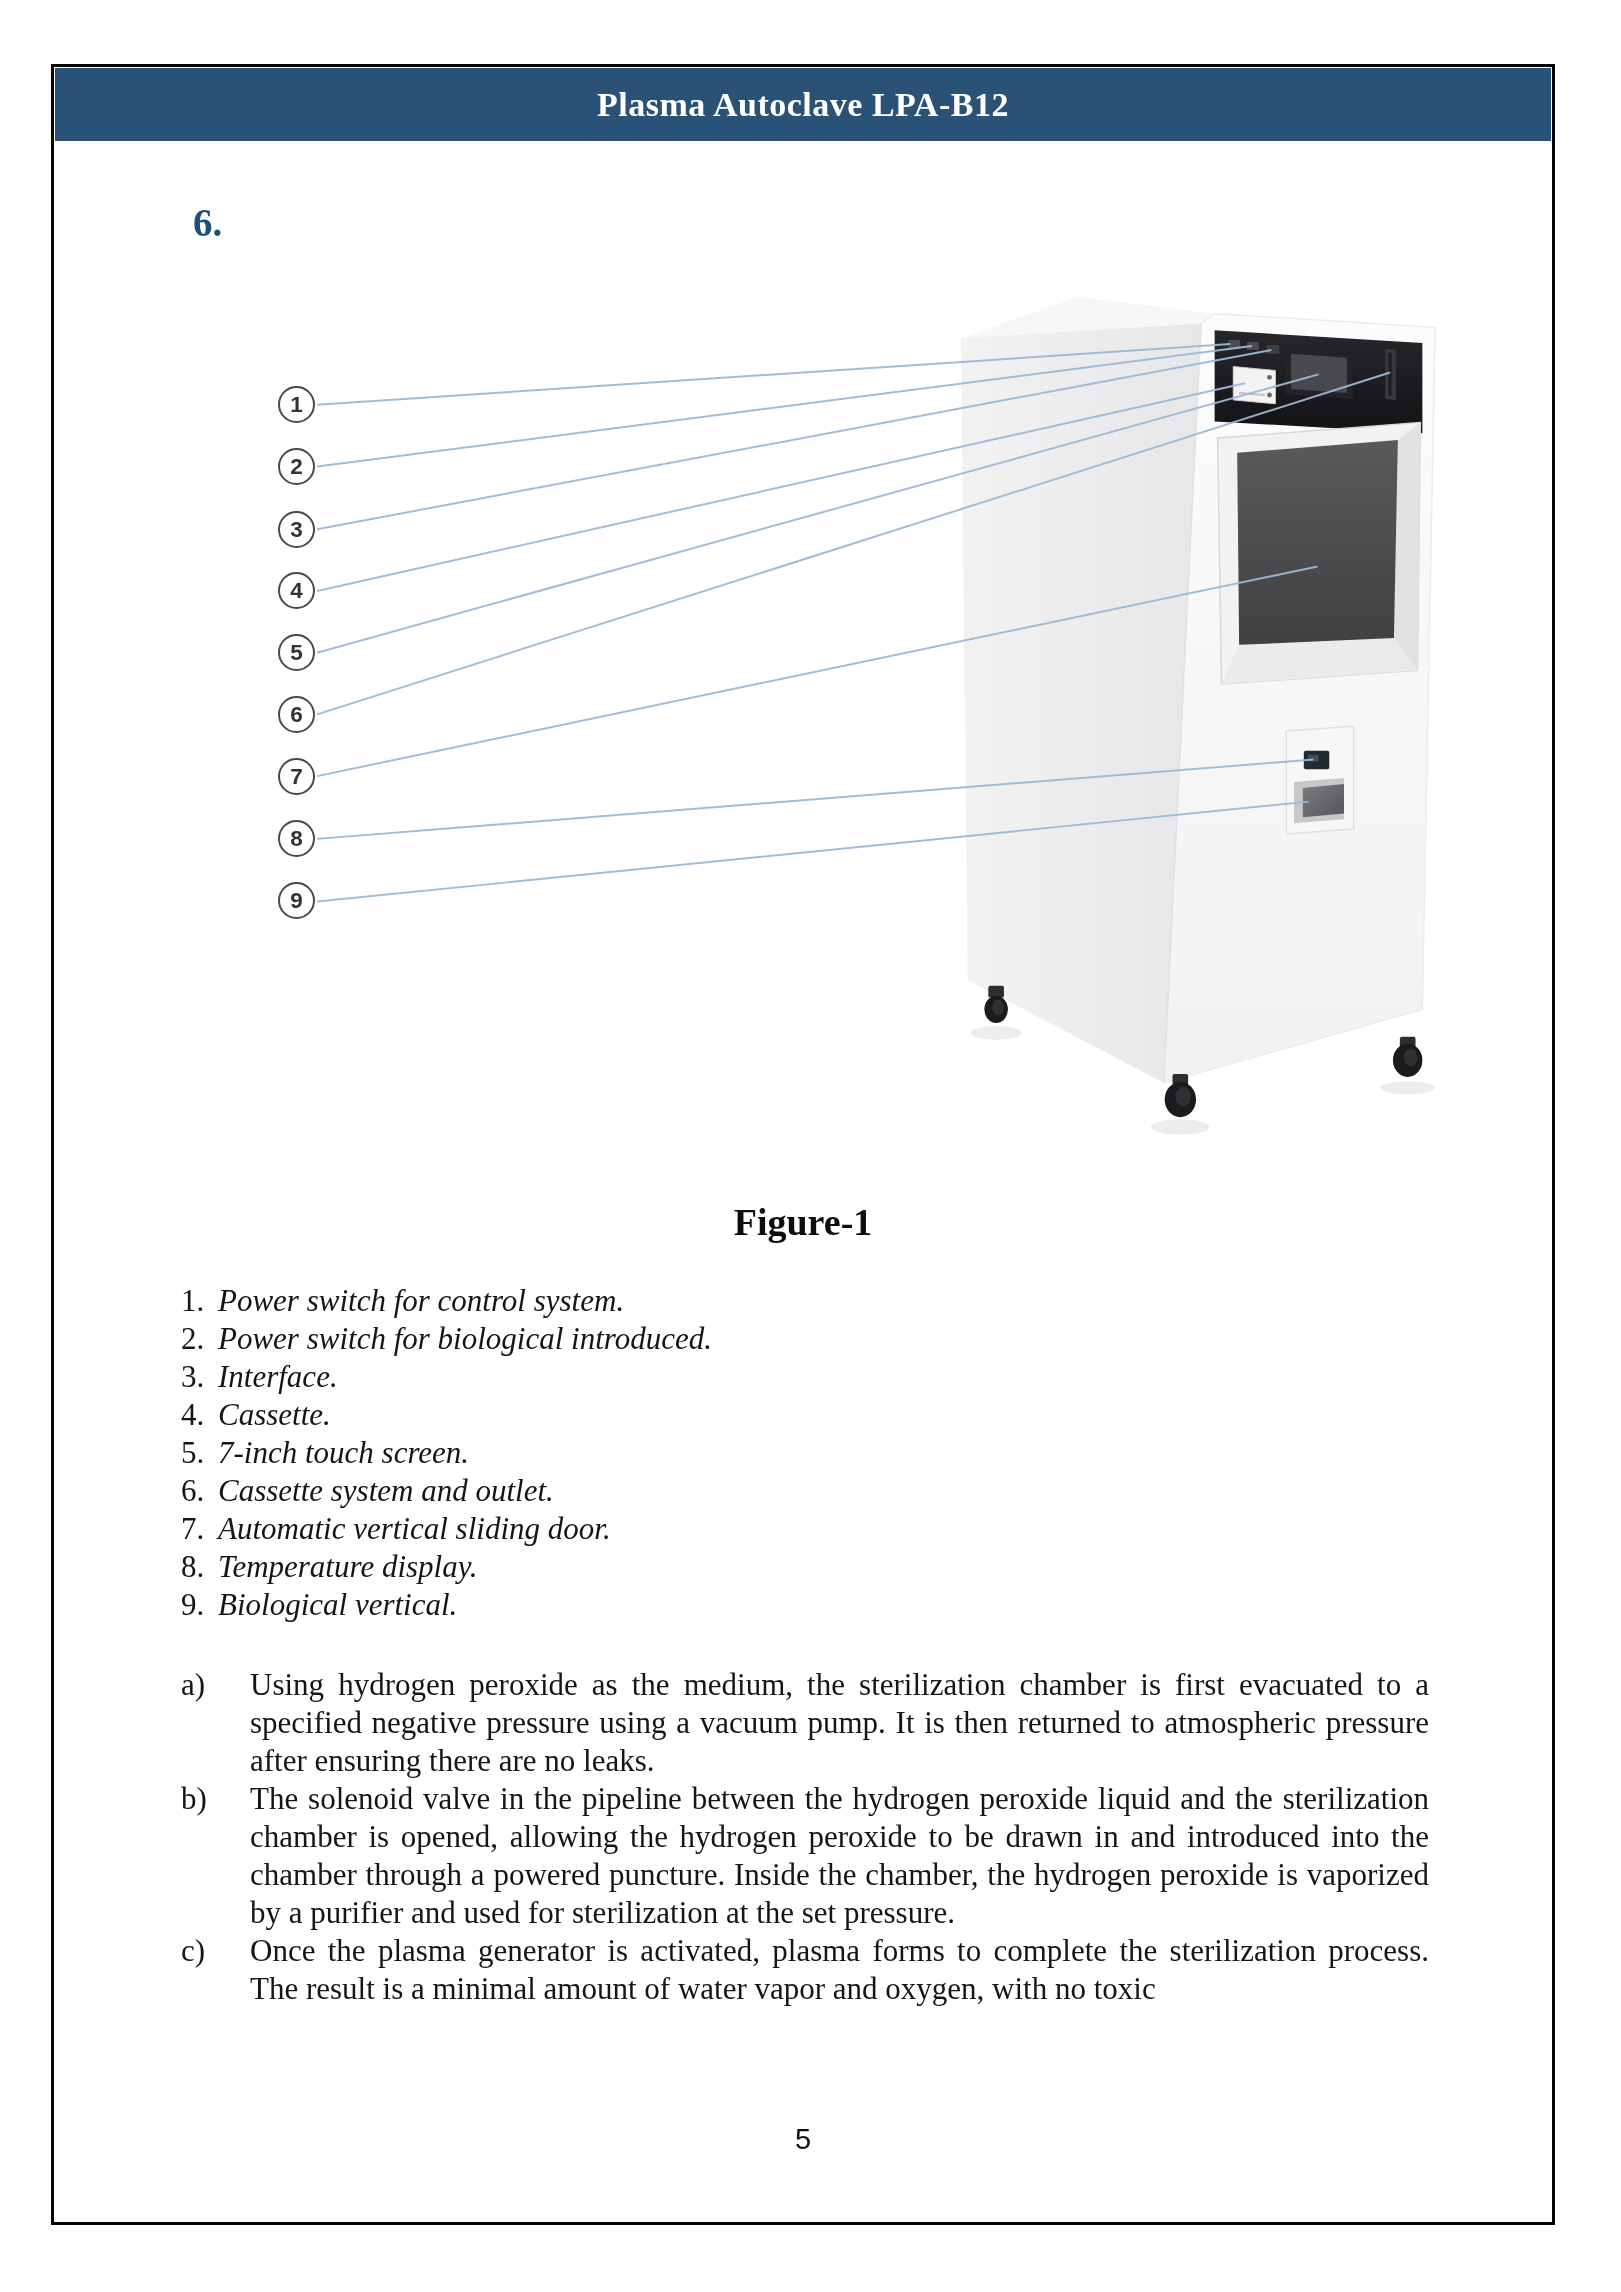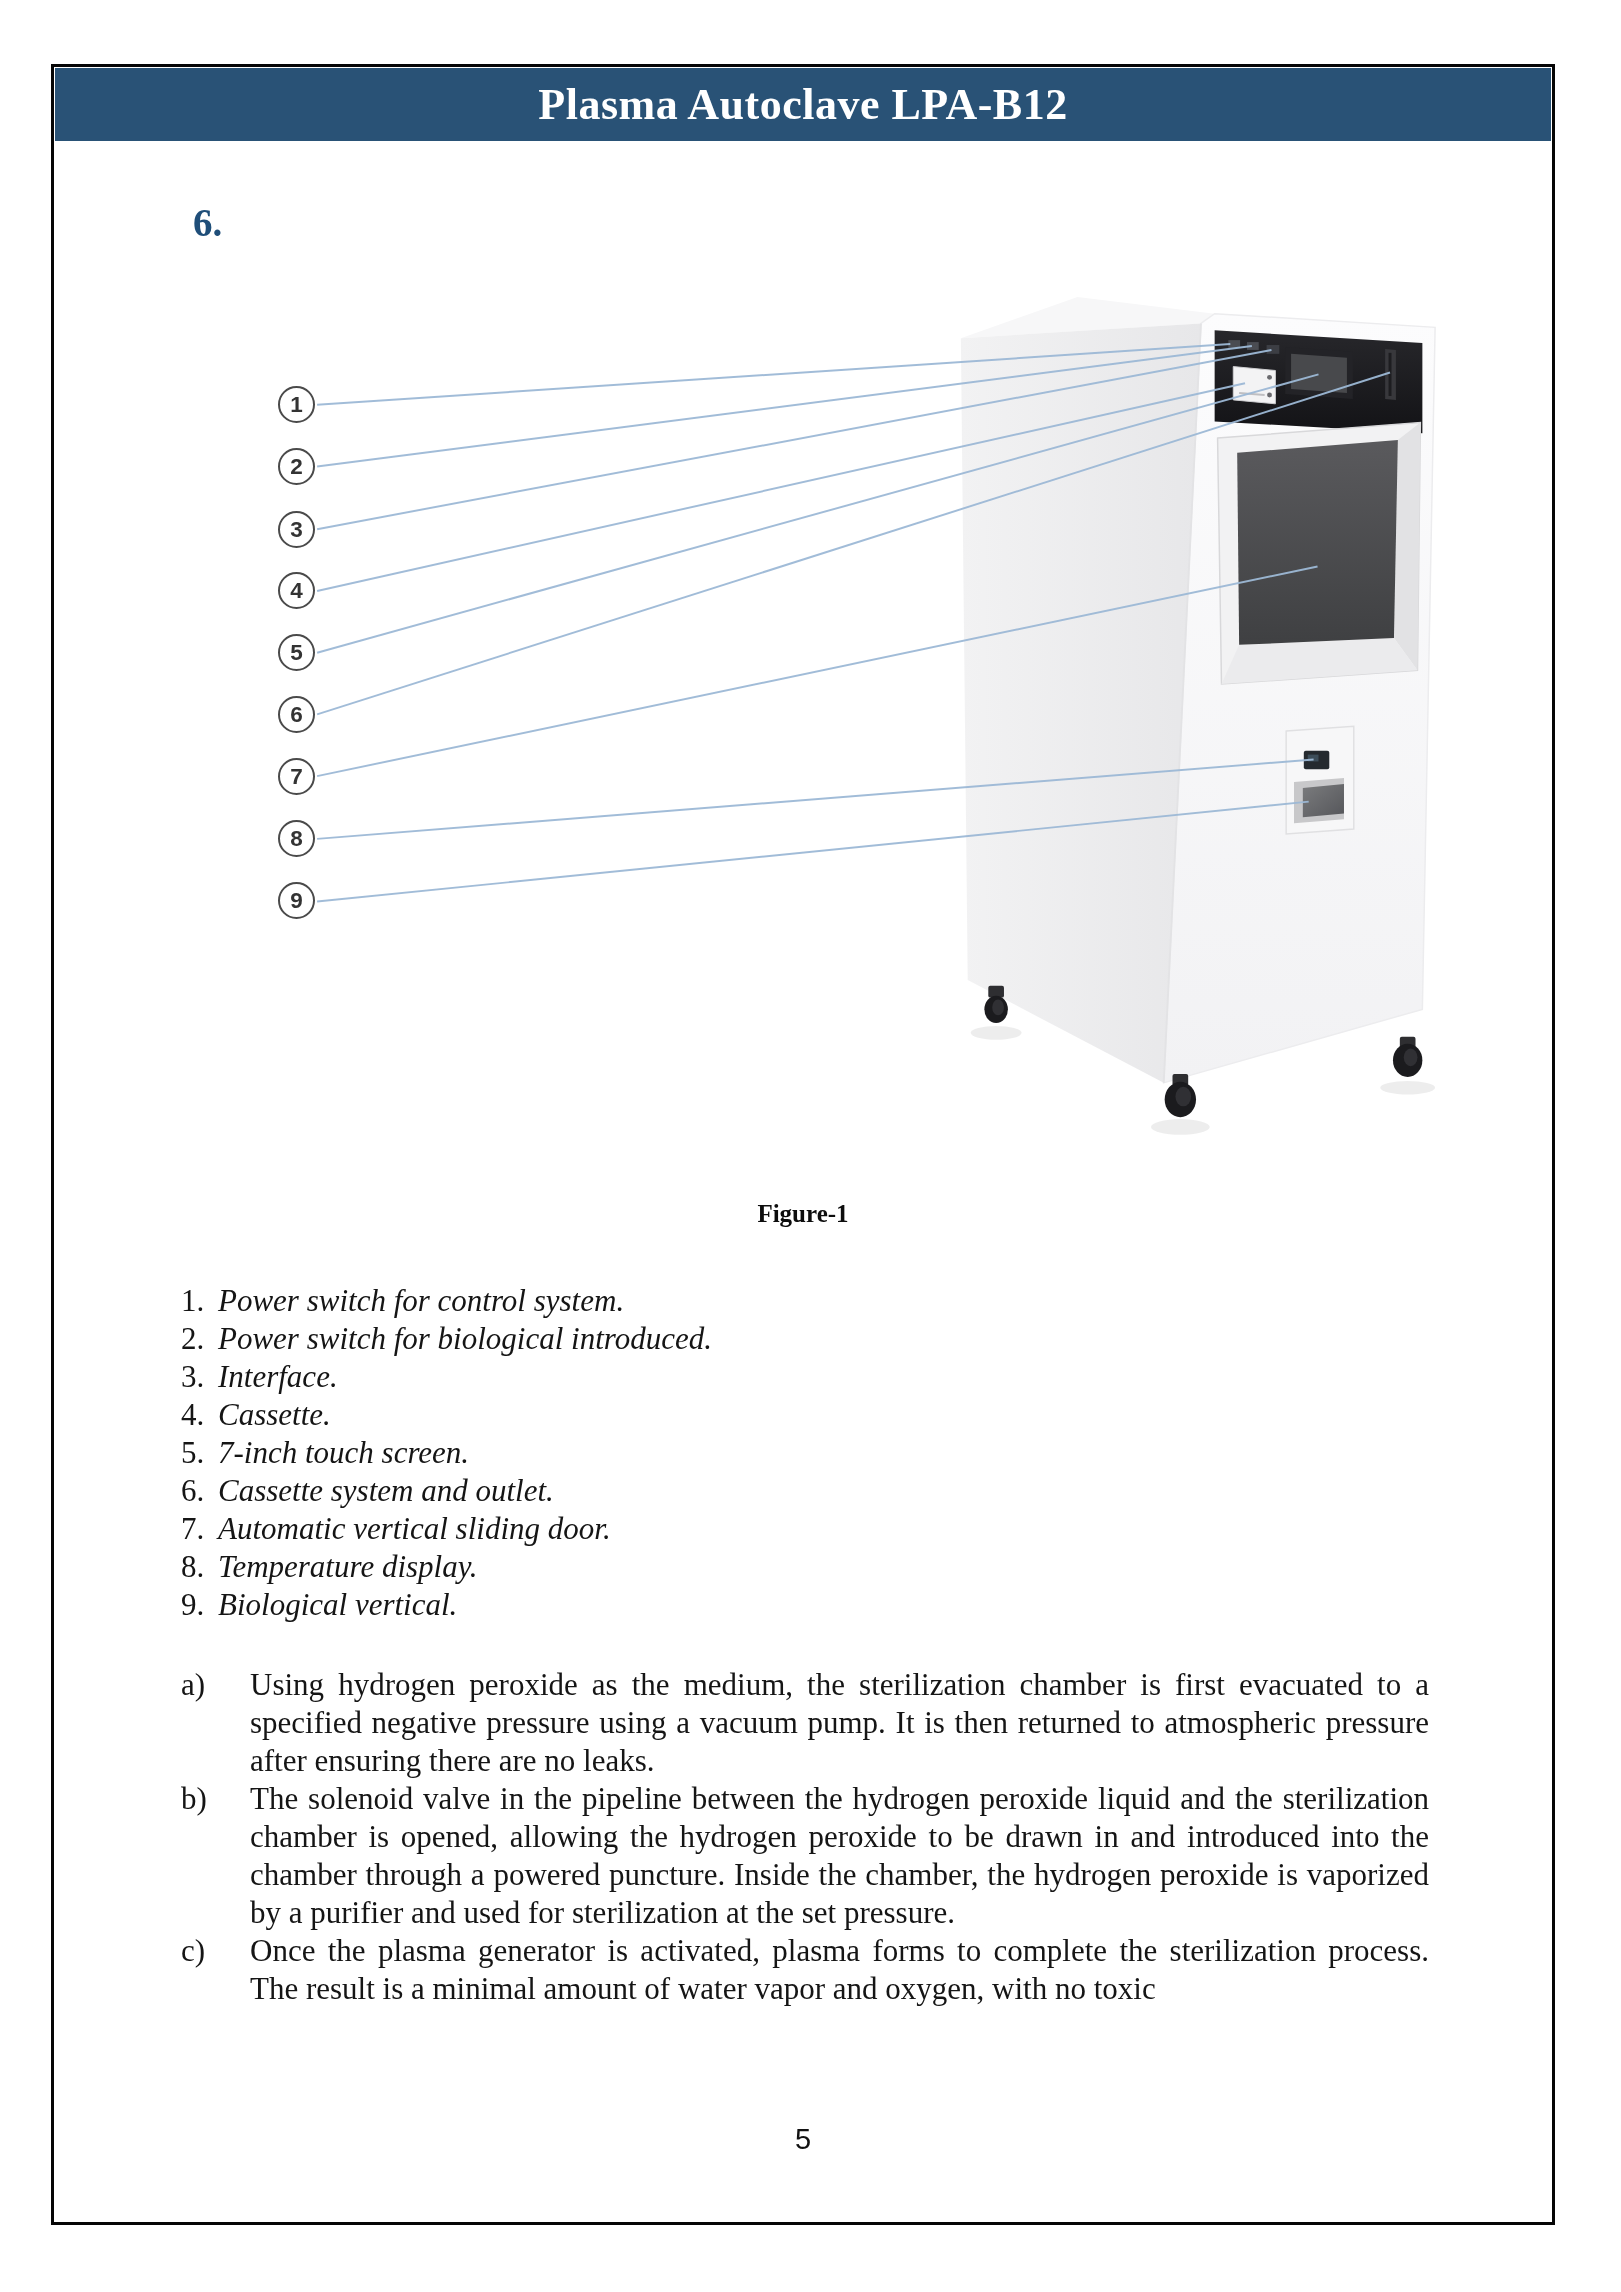--- a/index.html
+++ b/index.html
@@ -2,29 +2,29 @@
 <html><head>
 <meta charset="utf-8">
 <style>
   html,body{margin:0;padding:0;background:#ffffff;}
   .page{position:relative;width:1621px;height:2293px;background:#ffffff;overflow:hidden;
         font-family:"Liberation Serif", serif;color:#141414;}
   .border-box{position:absolute;left:51px;top:64px;width:1504px;height:2161px;
               border:3.9px solid #050505;box-sizing:border-box;background:#ffffff;}
   .header-band{position:absolute;left:55px;top:68px;width:1496px;height:73px;background:#295276;}
   .header-band .title{width:100%;text-align:center;line-height:73px;color:#ffffff;
-                      font-size:44px;font-weight:bold;letter-spacing:0.5px;}
+                      font-size:34px;font-weight:bold;letter-spacing:0.5px;}
   .section-heading{position:absolute;left:193px;top:200px;display:flex;gap:23.5px;
                    font-size:39px;font-weight:bold;color:#1f4e79;}
   .machine-svg{position:absolute;left:176px;top:279px;width:1313px;height:863px;}
   .callout{position:absolute;width:37px;height:37px;border:2.9px solid #4a4a4a;border-radius:50%;
            background:#ffffff;box-sizing:border-box;display:flex;align-items:center;justify-content:center;
            font-family:"Liberation Sans", sans-serif;font-size:22.5px;font-weight:bold;color:#333333;}
   .figure-caption{position:absolute;left:51px;top:1200px;width:1504px;text-align:center;
-                  font-size:25px;font-weight:bold;color:#0d0d0d;}
+                  font-size:38px;font-weight:bold;color:#0d0d0d;}
   .parts-list{position:absolute;left:181px;top:1282px;font-size:31px;line-height:38px;color:#151515;}
   .parts-list .row{display:flex;}
   .parts-list .marker{width:37px;flex:0 0 37px;}
   .parts-list .text{flex:1;font-style:italic;}
   .paragraphs{position:absolute;left:181px;top:1666px;width:1248px;font-size:31px;line-height:38px;color:#151515;}
   .para{display:flex;}
   .para .marker{width:37px;flex:0 0 37px;}
   .para .text{width:1210px;text-align:justify;margin-left:32px;}
   .page-number{position:absolute;left:51px;top:2123px;width:1504px;text-align:center;
                font-family:"Liberation Sans", sans-serif;font-size:29px;color:#111111;}

